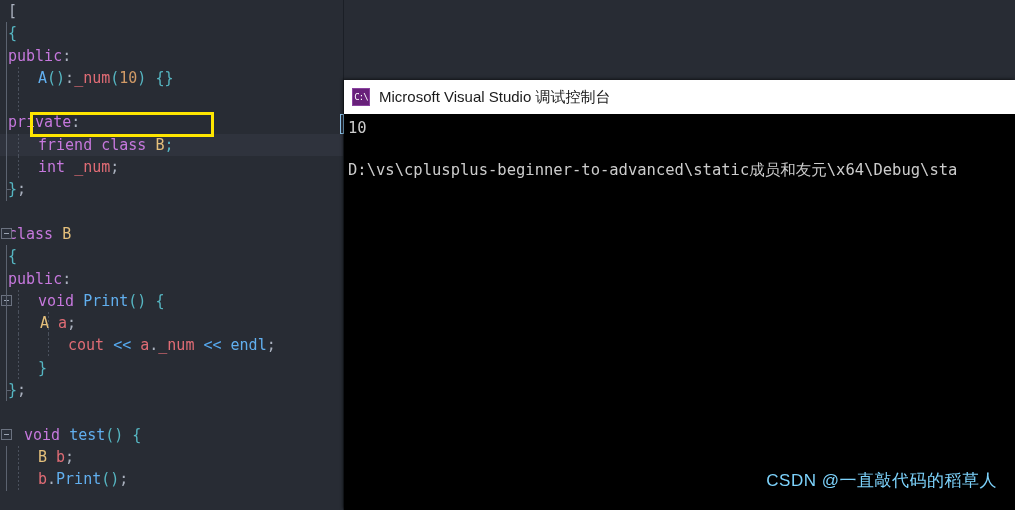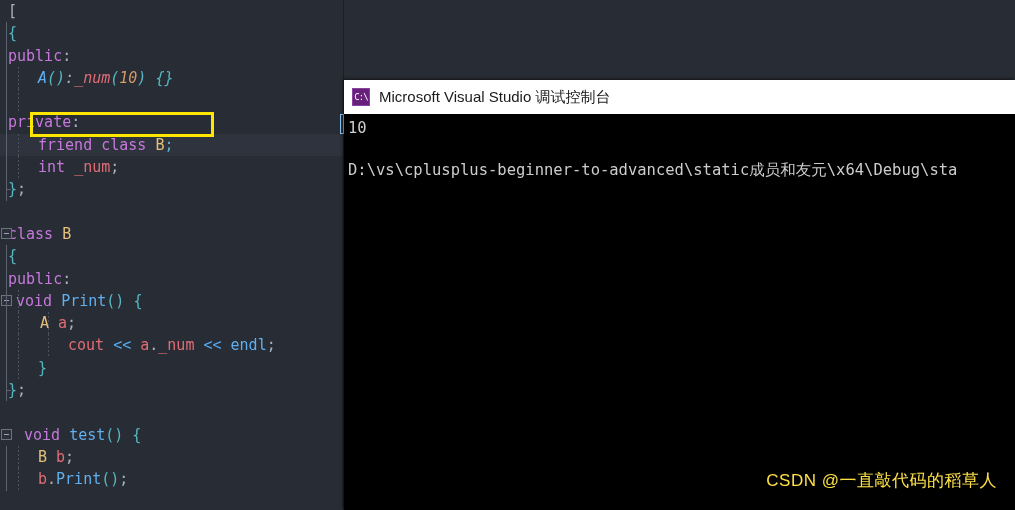--- a/index.html
+++ b/index.html
@@ -196,48 +196,48 @@
   }
   .console-blank { height: 21px; }
 
   
   #watermark {
     position: absolute;
     right: 18px;
     bottom: 18px;
     font-family: "Liberation Sans", sans-serif;
     font-size: 17px;
-    color: #fde047;
+    color: #7dd3fc;
     letter-spacing: 0.5px;
     white-space: nowrap;
   }
 </style>
 </head>
 <body>
 
 <div id="screen">
 
   <div id="editor-bg-right"></div>
 
   <div id="editor">
     <div id="code-lines">
         <div class="code-line"><span class="txt" style="padding-left: 8px;"><span class="punc">[</span></span></div>
         <div class="code-line"><div class="vbar"></div><span class="txt" style="padding-left: 8px;"><span class="brace">{</span></span></div>
         <div class="code-line"><div class="vbar"></div><span class="txt" style="padding-left: 8px;"><span class="kw">public</span><span class="punc">:</span></span></div>
-        <div class="code-line"><div class="vbar"></div><div class="ig ig1"></div><span class="txt" style="padding-left: 38px; font-style: italic;"><span class="fn">A</span><span class="paren">()</span><span class="punc">:</span><span class="member">_num</span><span class="paren">(</span><span class="num">10</span><span class="paren">)</span><span class="brace"> {}</span></span></div>
+        <div class="code-line"><div class="vbar"></div><div class="ig ig1"></div><span class="txt" style="padding-left: 38px;"><span class="fn">A</span><span class="paren">()</span><span class="punc">:</span><span class="member">_num</span><span class="paren">(</span><span class="num">10</span><span class="paren">)</span><span class="brace"> {}</span></span></div>
         <div class="code-line"><div class="vbar"></div><div class="ig ig1"></div><span class="txt" style="padding-left: 38px;"></span></div>
         <div class="code-line"><div class="vbar"></div><span class="txt" style="padding-left: 8px;"><span class="kw">private</span><span class="punc">:</span></span></div>
         <div class="code-line line-highlight"><div class="vbar"></div><div class="ig ig1"></div><span class="txt" style="padding-left: 38px;"><span class="kw">friend class </span><span class="type">B</span><span class="brace">;</span></span></div>
         <div class="code-line"><div class="vbar"></div><div class="ig ig1"></div><span class="txt" style="padding-left: 38px;"><span class="kw">int</span><span class="white"> </span><span class="member">_num</span><span class="punc">;</span></span></div>
         <div class="code-line"><div class="vbar vbar-end"></div><span class="txt" style="padding-left: 8px;"><span class="brace">}</span><span class="punc">;</span></span></div>
         <div class="code-line"><span class="txt" style="padding-left: 8px;"></span></div>
         <div class="code-line"><div class="fold"></div><span class="txt" style="padding-left: 8px;"><span class="kw">class </span><span class="type">B</span></span></div>
         <div class="code-line"><div class="vbar"></div><span class="txt" style="padding-left: 8px;"><span class="brace">{</span></span></div>
         <div class="code-line"><div class="vbar"></div><span class="txt" style="padding-left: 8px;"><span class="kw">public</span><span class="punc">:</span></span></div>
-        <div class="code-line"><div class="fold"></div><div class="vbar"></div><div class="ig ig1"></div><span class="txt" style="padding-left: 16px;"><span class="kw">void </span><span class="fn">Print</span><span class="paren">()</span><span class="brace"> {</span></span></div>
+        <div class="code-line"><div class="fold"></div><div class="vbar"></div><div class="ig ig1"></div><span class="txt" style="padding-left: 38px;"><span class="kw">void </span><span class="fn">Print</span><span class="paren">()</span><span class="brace"> {</span></span></div>
         <div class="code-line"><div class="vbar"></div><div class="ig ig1"></div><div class="ig ig2"></div><span class="txt" style="padding-left: 40px;"><span class="type">A</span><span class="white"> </span><span class="member">a</span><span class="punc">;</span></span></div>
         <div class="code-line"><div class="vbar"></div><div class="ig ig1"></div><div class="ig ig2"></div><span class="txt" style="padding-left: 68px;"><span class="member">cout</span><span class="op"> &lt;&lt; </span><span class="member">a</span><span class="punc">.</span><span class="member">_num</span><span class="op"> &lt;&lt; </span><span class="fn">endl</span><span class="punc">;</span></span></div>
         <div class="code-line"><div class="vbar"></div><div class="ig ig1"></div><span class="txt" style="padding-left: 38px;"><span class="brace">}</span></span></div>
         <div class="code-line"><div class="vbar vbar-end"></div><span class="txt" style="padding-left: 8px;"><span class="brace">}</span><span class="punc">;</span></span></div>
         <div class="code-line"><span class="txt" style="padding-left: 8px;"></span></div>
         <div class="code-line"><div class="fold"></div><span class="txt" style="padding-left: 24px;"><span class="kw">void </span><span class="fn">test</span><span class="paren">()</span><span class="brace"> {</span></span></div>
         <div class="code-line"><div class="vbar"></div><div class="ig ig1"></div><span class="txt" style="padding-left: 38px;"><span class="type">B</span><span class="white"> </span><span class="member">b</span><span class="punc">;</span></span></div>
         <div class="code-line"><div class="vbar"></div><div class="ig ig1"></div><span class="txt" style="padding-left: 38px;"><span class="member">b</span><span class="punc">.</span><span class="fn">Print</span><span class="paren">()</span><span class="punc">;</span></span></div>
       </div>
   </div>

